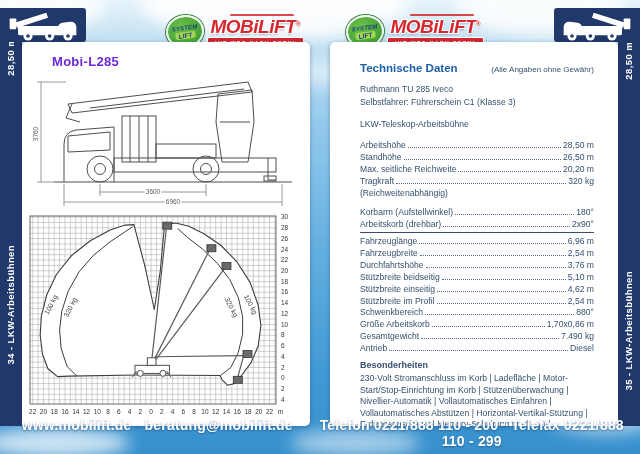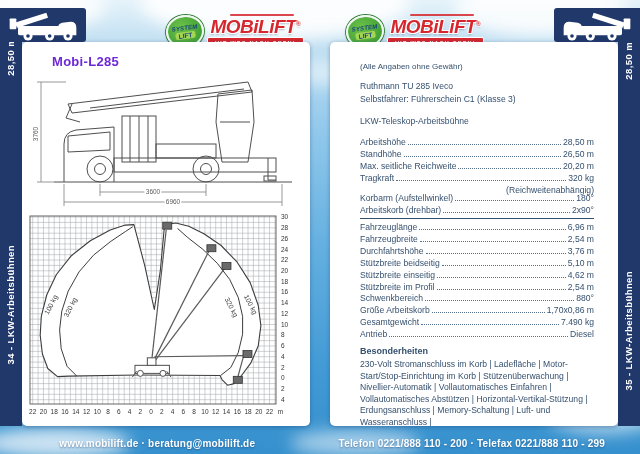--- a/index.html
+++ b/index.html
@@ -48,26 +48,26 @@
   .tech-head{display:flex;justify-content:space-between;align-items:baseline}
   .tech-title{font-size:11.5px;font-weight:bold;color:#1c5fa8}
   .disclaimer{font-size:8px}
   .model{margin-top:10px;font-size:8.6px}
   .license{margin-top:3px;font-size:8.6px;font-weight:normal}
   .category{margin-top:12px;font-size:8.6px}
   .spec-list{margin-top:12px}
   .spec-row{display:flex;align-items:baseline;font-size:8.6px;line-height:8.8px;margin-bottom:3.1px}
   .spec-row .lab,.spec-row .val{white-space:nowrap}
   .dots{flex:1;border-bottom:1.2px dotted #54708c;margin:0 2px 1.5px}
-  .spec-note{font-size:8.6px;line-height:8.8px;text-align:right;margin-bottom:0}
+  .spec-note{font-size:8.6px;line-height:8.8px;margin-bottom:11px}
   .divider{border-top:1.6px solid #35506f;margin:3px 0 4px}
   .features-title{margin-top:7px;font-size:9px;font-weight:bold}
   .features{margin-top:3px;font-size:8.6px;line-height:11.6px}
   
-  .footer{position:absolute;left:0;right:11px;bottom:5px;display:flex;color:#fff;font-weight:bold;font-size:10px;
+  .footer{position:absolute;left:0;right:11px;bottom:5px;display:flex;color:#fff;font-weight:bold;font-size:14px;
     text-shadow:0 1px 2px rgba(20,60,110,.55);letter-spacing:.2px}
   .footer div{width:50%;text-align:center}
 </style>
 </head>
 <body>
 
 <div class="stage">
 
   <div class="cloud" style="left:140px;top:-35px;width:270px;height:75px;opacity:.9"></div>
   <div class="cloud" style="left:-25px;top:-18px;width:130px;height:48px;opacity:.85"></div>
@@ -350,20 +350,21 @@
           <text x="253" y="168.41714285714284">0</text>
           <text x="253" y="179.16">2</text>
           <text x="253" y="189.90285714285713">4</text>
         </g>
       </svg>
   </div>
 
   <div class="card right">
     <div class="tech">
       <div class="tech-head">
+        <span class="tech-title">Technische Daten</span>
         <span class="disclaimer">(Alle Angaben ohne Gewähr)</span>
       </div>
       <div class="model">Ruthmann TU 285 Iveco</div>
       <div class="license">Selbstfahrer: Führerschein C1 (Klasse 3)</div>
       <div class="category">LKW-Teleskop-Arbeitsbühne</div>
 
       <div class="spec-list">
           <div class="spec-row">
             <span class="lab">Arbeitshöhe</span>
             <span class="dots"></span>

